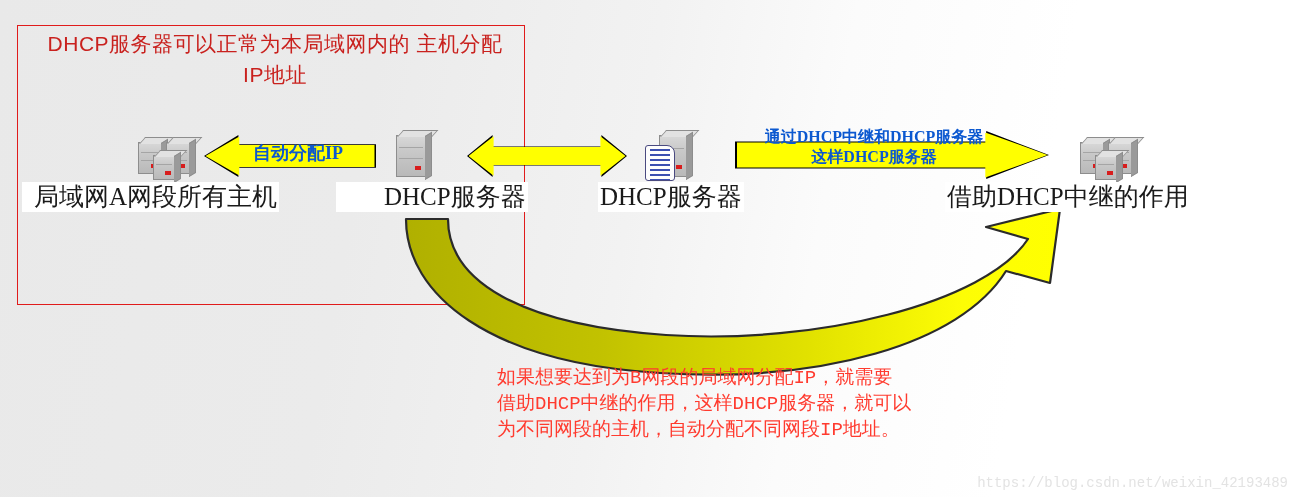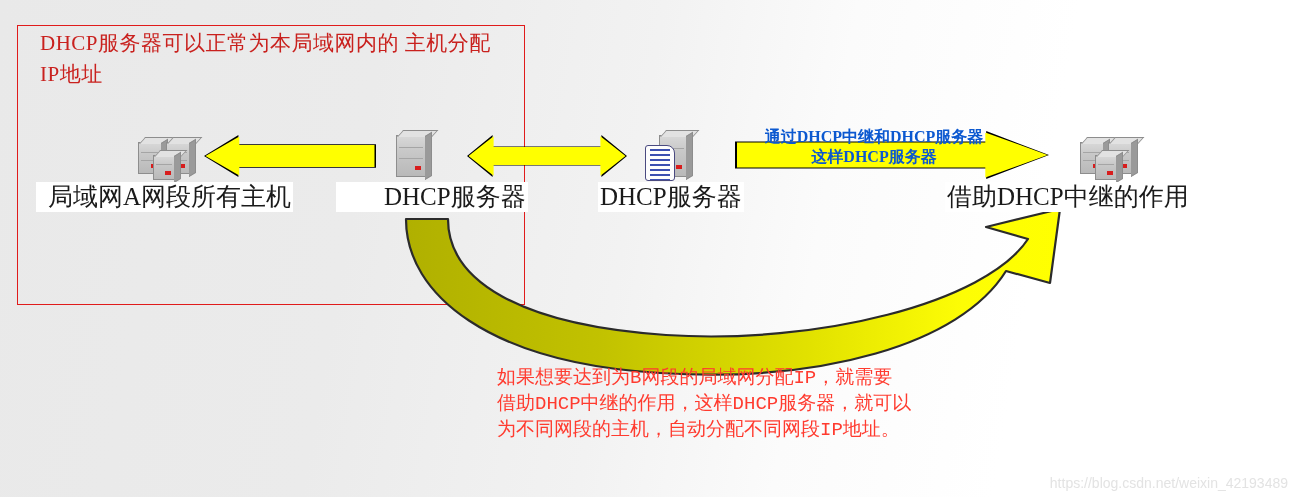--- a/index.html
+++ b/index.html
@@ -27,25 +27,25 @@
     box-sizing: border-box;
     background: transparent;
   }
 
   
   .top-caption {
     position: absolute;
     left: 40px;
     top: 28px;
     width: 470px;
-    text-align: left;
+    text-align: center;
     color: #c9211e;
     font-size: 21px;
     line-height: 31px;
-    font-family: Liberation Serif, serif;
+    font-family: Liberation Sans, sans-serif;
     letter-spacing: 0.5px;
   }
 
   
   .node {
     position: absolute;
   }
   .node-label {
     position: absolute;
     background: #ffffff;
@@ -173,21 +173,21 @@
     font-family: Liberation Mono, monospace;
   }
 
   
   .watermark {
     position: absolute;
     right: 10px;
     bottom: 6px;
     color: #e3e3e3;
     font-size: 14px;
-    font-family: Liberation Sans, sans-serif;
+    font-family: Liberation Mono, monospace;
   }
 
   .curve-arrow { position: absolute; left: 360px; top: 205px; }
 </style>
 </head>
 <body>
 
 <div id="canvas">
 
   <div class="red-box"></div>
@@ -228,21 +228,21 @@
         <div class="vent" style="top:9px;"></div>
           <div class="vent" style="top:17px;"></div>
         <div class="led" style="right:4px; bottom:5px;"></div>
       </div>
       <div class="box" style="left:17px; top:27px; width:22px; height:25px;">
         <div class="vent" style="top:8px;"></div>
         <div class="led" style="right:3px; bottom:4px;"></div>
       </div>
     </div>
   </div>
-  <div class="node-label" style="left:36px; top:182px;padding-left:12px;">局域网A网段所有主机</div>
+  <div class="node-label" style="left:22px; top:182px;padding-left:12px;">局域网A网段所有主机</div>
 
   <div class="node" style="left:396px; top:129px;">
     <div class="srv-single">
       <div class="box" style="left:0; top:6px; width:30px; height:42px;">
         <div class="vent" style="top:11px;"></div>
           <div class="vent" style="top:22px;"></div>
         <div class="led" style="right:4px; bottom:6px;"></div>
       </div>
     </div>
   </div>
@@ -282,20 +282,21 @@
       <div class="box" style="left:17px; top:27px; width:22px; height:25px;">
         <div class="vent" style="top:8px;"></div>
         <div class="led" style="right:3px; bottom:4px;"></div>
       </div>
     </div>
   </div>
   <div class="node-label" style="left:945px; top:182px;">借助DHCP中继的作用</div>
 
   <div class="arrow-left-ol" style="left:204px; top:135px; width:172px; height:42px;"></div>
   <div class="arrow-left" style="left:205.5px; top:136.5px; width:169px; height:39px;"></div>
+  <div class="arrow-text" style="left:228px; top:142px; width:140px; font-size:18px; line-height:22px;">自动分配IP</div>
 
   <div class="arrow-double-ol" style="left:467px; top:132px; width:160px; height:48px;"></div>
   <div class="arrow-double" style="left:468.5px; top:133.5px; width:157px; height:45px;"></div>
 
   <div class="arrow-right-ol" style="left:735px; top:131px; width:314px; height:48px;"></div>
   <div class="arrow-right" style="left:736.5px; top:132.5px; width:311px; height:45px;"></div>
   <div class="arrow-text" style="left:738px; top:127px; width:272px; font-size:16px; line-height:20px;">通过DHCP中继和DHCP服务器
 这样DHCP服务器</div>
 
   <div class="bottom-note">如果想要达到为B网段的局域网分配IP，就需要

